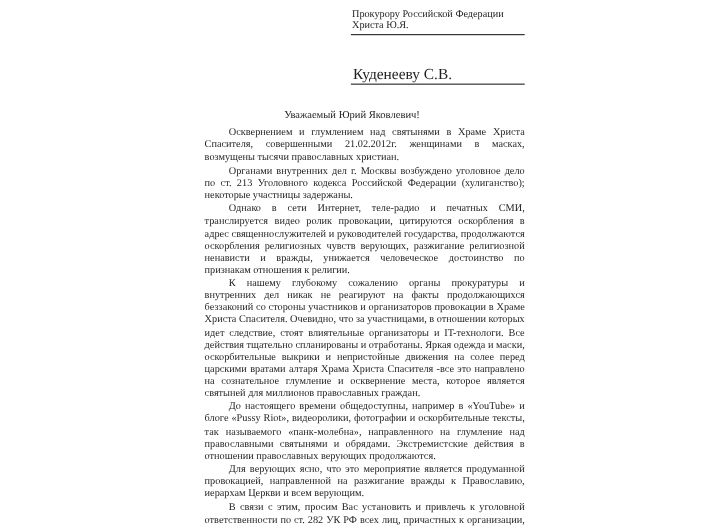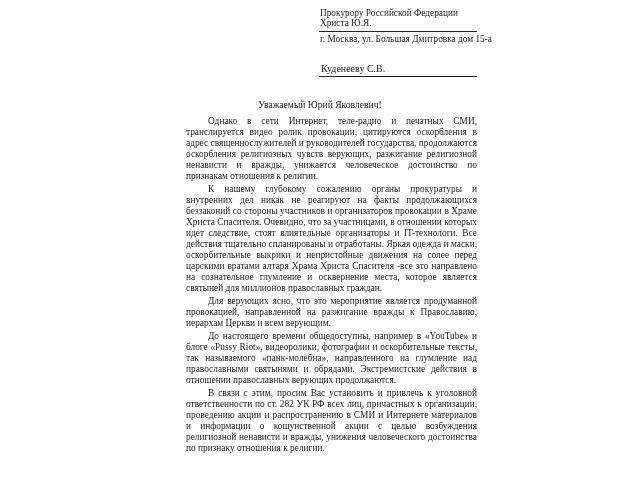--- a/index.html
+++ b/index.html
@@ -17,29 +17,30 @@
   .closing { position: absolute; left: 206px; font-size: 9.4px; line-height: 12px; white-space: nowrap; }
 </style>
 </head>
 <body>
 
 <div class="page">
 
   <div class="addr" style="left:320px; top:7px;">Прокурору  Российской Федерации</div>
   <div class="addr" style="left:320px; top:17px;">Христа Ю.Я.</div>
   <div class="rule" style="left:319px; width:158px; top:31px;"></div>
-  <div class="addr" style="left:320px; top:33px;">г. Москва, ул. Большая Дмитровка дом 15-а</div>
 
-  <div class="addr" style="left:321px; top:63px; font-size:10px;">Куденееву С.В.</div>
+  <div class="addr" style="left:321px; top:63px; font-size:14px;">Куденееву С.В.</div>
   <div class="rule" style="left:319px; width:158px; top:75.5px;"></div>
 
   <div class="salutation">Уважаемый Юрий Яковлевич!</div>
 
   <div class="body">
+    <p>Осквернением и глумлением над святынями в Храме Христа Спасителя, совершенными 21.02.2012г. женщинами в масках, возмущены тысячи православных христиан.</p>
+    <p>Органами внутренних дел г. Москвы возбуждено уголовное дело по ст. 213 Уголовного кодекса Российской Федерации (хулиганство); некоторые участницы задержаны.</p>
     <p>Однако в сети Интернет, теле-радио и печатных СМИ, транслируется видео ролик провокации, цитируются оскорбления в адрес священнослужителей и руководителей государства, продолжаются оскорбления религиозных чувств верующих, разжигание религиозной ненависти и вражды, унижается человеческое достоинство по признакам отношения к религии.</p>
     <p>К нашему глубокому сожалению органы прокуратуры и внутренних дел никак не реагируют на факты продолжающихся беззаконий со стороны участников и организаторов провокации в Храме Христа Спасителя. Очевидно, что за участницами, в отношении которых идет следствие, стоят влиятельные организаторы и IT-технологи. Все действия тщательно спланированы и отработаны. Яркая одежда и маски, оскорбительные выкрики и непристойные движения на солее перед царскими вратами алтаря Храма Христа Спасителя -все это направлено на сознательное глумление и осквернение места, которое является святыней для миллионов православных граждан.</p>
+    <p>До настоящего времени общедоступны, например в «YouTube» и блоге «Pussy Riot», видеоролики, фотографии и оскорбительные тексты, так называемого «панк-молебна», направленного на глумление над православными святынями и обрядами. Экстремистские действия в отношении православных верующих продолжаются.</p>
     <p>Для верующих ясно, что это мероприятие является продуманной провокацией, направленной на разжигание вражды к Православию, иерархам Церкви и всем верующим.</p>
-    <p>До настоящего времени общедоступны, например в «YouTube» и блоге «Pussy Riot», видеоролики, фотографии и оскорбительные тексты, так называемого «панк-молебна», направленного на глумление над православными святынями и обрядами. Экстремистские действия в отношении православных верующих продолжаются.</p>
     <p>В связи с этим, просим Вас установить и привлечь к уголовной ответственности по ст. 282 УК РФ  всех лиц, причастных к организации, проведению акции и распространению в СМИ и Интернете материалов и информации о кощунственной акции с целью возбуждения религиозной ненависти и вражды, унижения человеческого достоинства по признаку отношения к религии.</p>
   </div>
 
 
 </div>
 
 </body></html>

